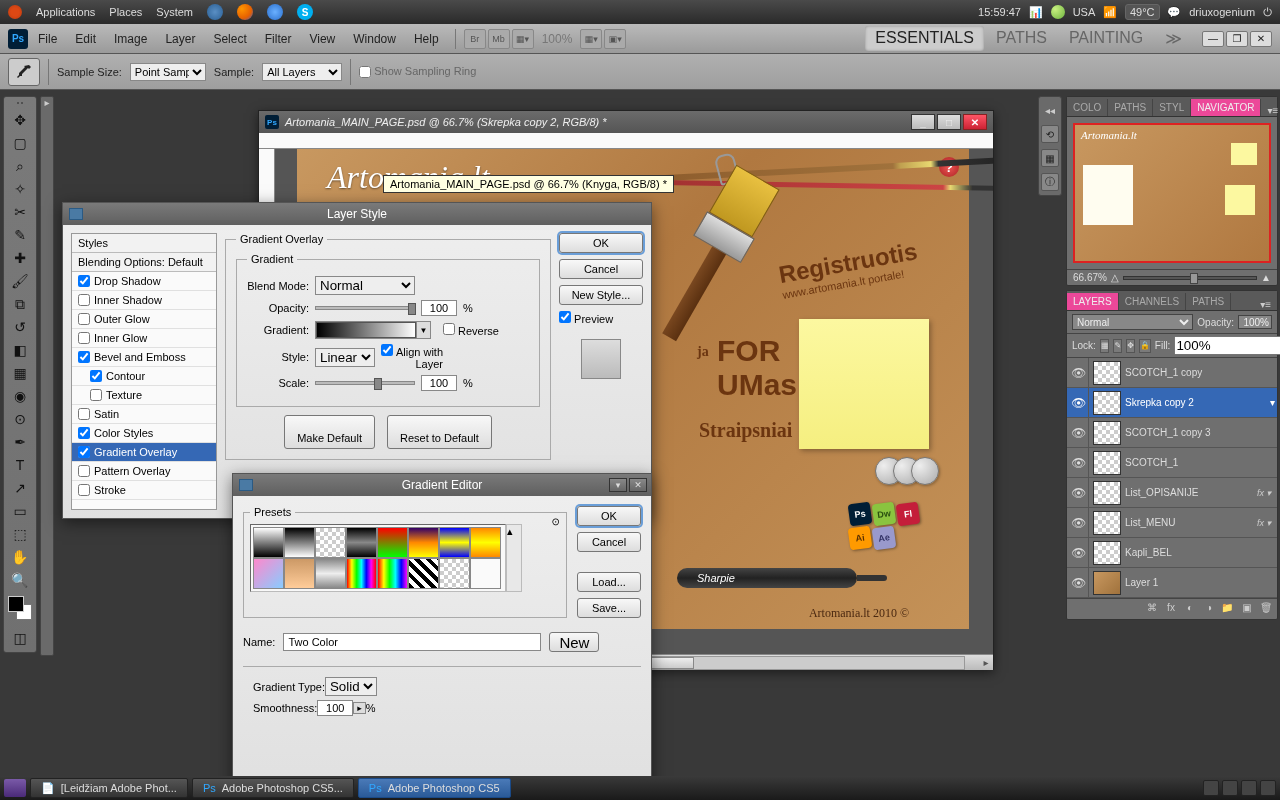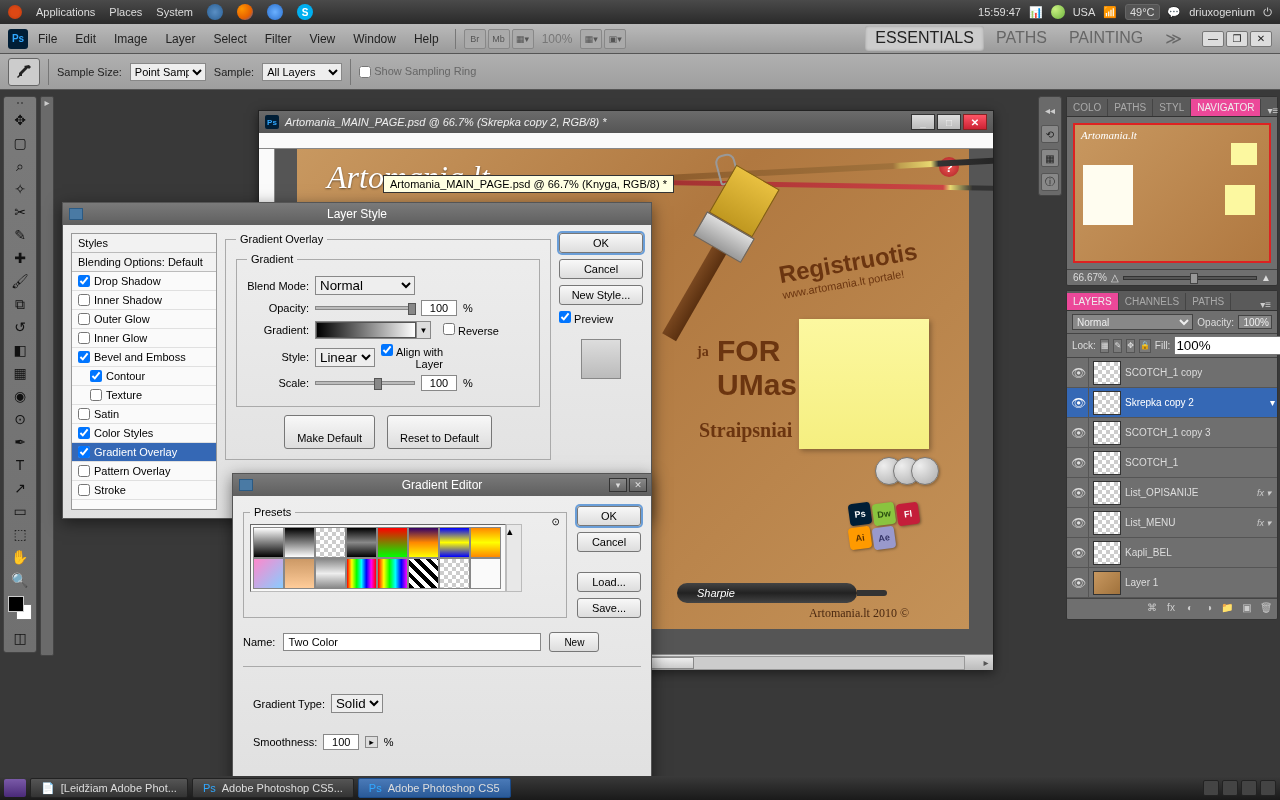--- a/index.html
+++ b/index.html
@@ -79,21 +79,21 @@
 .paintbrush .ferrule { width:55px; height:28px; background:linear-gradient(#ddd,#999); border:1px solid #666; margin-left:-2px;}
 .paintbrush .handle { width:16px; height:100px; background:linear-gradient(90deg,#7a4820,#5a3010); margin-left:20px;}
 .greenbutton{ position:absolute; right:115px; top:180px; width:40px; height:40px; border-radius:50%; background:radial-gradient(circle at 30% 30%,#a0e850,#3a9820); box-shadow:0 2px 5px rgba(0,0,0,0.4);}
 .pencil { position:absolute; left:330px; top:18px; width:380px; height:6px; background:linear-gradient(90deg,#8b5a2b,#a0723c 70%, #c0a050 72%, #e8d870 80%, #333 82%, #222); transform:rotate(-3deg);}
 .redpencil { position:absolute; left:350px; top:34px; width:370px; height:5px; background:linear-gradient(90deg,#a03030,#c44 80%, #e8d870 82%, #333 88%); transform:rotate(1deg);}
 .clip { position:absolute; left:420px; top:5px; width:20px; height:30px; border:2px solid #999; border-radius:8px 8px 3px 3px; transform:rotate(-15deg);}
 .appicons { position:absolute; right:40px; bottom:80px; display:flex; gap:2px; flex-wrap:wrap; width:80px;}
 .appicons div{ width:22px; height:22px; border-radius:4px; transform:rotate(-8deg); box-shadow:1px 1px 3px rgba(0,0,0,0.4); display:flex; align-items:center; justify-content:center; color:#fff; font-size:9px; font-weight:bold;}
 .coins { position:absolute; right:30px; bottom:140px;}
 .coins div{ width:28px; height:28px; border-radius:50%; background:radial-gradient(circle at 30% 30%,#eee,#aaa); border:1px solid #777; display:inline-block; margin-left:-10px; box-shadow:1px 1px 3px rgba(0,0,0,0.3);}
-.sharpie { position:absolute; left:380px; bottom:25px; width:240px; height:22px; display:flex; align-items:center;}
+.sharpie { position:absolute; left:380px; bottom:40px; width:240px; height:22px; display:flex; align-items:center;}
 .sharpie .tip { width:30px; height:6px; background:#333; border-radius:0 3px 3px 0;}
 .sharpie .body{ width:180px; height:20px; background:linear-gradient(#444,#222,#444); border-radius:10px; color:#fff; font-style:italic; font-size:11px; display:flex; align-items:center; padding-left:20px;}
 .art-footer{ position:absolute; bottom:8px; right:60px; font-family:cursive; color:#4a2810; font-size:12px;}
 
 
 .dlg { position: absolute; background: linear-gradient(#efefef, #e0e0e0); border: 1px solid #555; box-shadow: 0 4px 15px rgba(0,0,0,0.5); font-size: 11px; color: #000; }
 .dlg .dlgtitle { height: 22px; background: linear-gradient(#7a7a7a, #5f5f5f); color: #fff; display: flex; align-items: center; justify-content: center; font-size: 12px; position: relative; }
 .dlg .dlgtitle .icon { position:absolute; left:6px; width:14px; height:12px; background:#4a7aa4; border:1px solid #2a5a84;}
 .layerstyle { left: 62px; top: 202px; width: 590px; }
 .layerstyle .body { display: flex; padding: 8px; gap: 8px; }
@@ -135,21 +135,21 @@
 .gradedit .presets .arrowmenu { position:absolute; right:6px; top:-2px; font-size:10px;}
 .gradedit .presetgrid { display: flex; flex-wrap: wrap; gap: 0; width: 256px; border:1px inset #bbb; padding:2px; background:#f8f8f8;}
 .gradedit .preset { width: 31px; height: 31px; border: 1px solid #888; }
 .gradedit .scrollbar-v { width:16px; background:#e8e8e8; border:1px solid #bbb;}
 .gradedit .btncol { width: 64px; display: flex; flex-direction: column; gap: 6px; }
 .gradedit .btncol button { height: 20px; font-size: 11px; border: 1px solid #777; background: linear-gradient(#f8f8f8, #ddd); border-radius: 3px; }
 .gradedit .btncol button.primary{ box-shadow:0 0 0 2px #6a9ed8;}
 .gradedit .namerow { display: flex; align-items: center; gap: 8px; margin: 14px 0; }
 .gradedit .namerow input { flex: 0 0 258px; height: 18px; border: 1px solid #888; padding: 0 4px; font-size: 11px; background:#fff;}
 .gradedit fieldset { border: 1px solid #aaa; padding: 6px 10px; border-top:1px solid #aaa; border-left:none; border-right:none; border-bottom:none;}
-.gradedit .frow { display: flex; align-items: center; gap: 6px; margin: 21px 0; }
+.gradedit .frow { display: flex; align-items: center; margin: 4px 0; }
 .gradedit input.small { width: 36px; height: 16px; border: 1px solid #888; font-size: 11px; text-align: center; background:#fff;}
 
 
 .rightdock { position: absolute; right: 2px; top: 96px; width: 212px; display: flex; flex-direction: column; gap: 4px; }
 .rightdock .iconstrip { position: absolute; left: -28px; top: 0; width: 24px; background: #6a6a6a; border: 1px solid #444; border-radius: 3px; padding: 4px 0; display: flex; flex-direction: column; align-items: center; gap: 6px; }
 .rightdock .iconstrip div { width: 18px; height: 18px; background: #888; border: 1px solid #555; border-radius: 2px; font-size:10px; color:#222; display:flex; align-items:center; justify-content:center;}
 .rightdock .iconstrip .arrow{ background:none; border:none; color:#ccc;}
 .panel { background: #6f6f6f; border: 1px solid #333; border-radius: 2px; font-size: 10px; color: #ddd; }
 .panel .tabs { display: flex; background: #5a5a5a; height: 20px; align-items: flex-end; border-bottom:1px solid #333;}
 .panel .tabs .tab { padding: 3px 6px; background: #5a5a5a; color: #aaa; font-size: 10px; border-right: 1px solid #444; }
@@ -514,21 +514,21 @@
         <button class="primary">OK</button>
         <button>Cancel</button>
         <div style="height:8px"></div>
         <button>Load...</button>
         <button>Save...</button>
       </div>
     </div>
     <div class="namerow">
       <span>Name:</span>
       <input type="text" value="Two Color" style="">
-      <button style="width:50px;height:20px;font-size:10px;border:1px solid #777;background:linear-gradient(#f8f8f8,#ddd);border-radius:3px;text-align:center;">New</button>
+      <button style="width:50px;height:20px;font-size:15px;border:1px solid #777;background:linear-gradient(#f8f8f8,#ddd);border-radius:3px;text-align:center;">New</button>
     </div>
     <fieldset>
       <div class="frow">
         <span>Gradient Type:</span>
         <select><option>Solid</option></select>
       </div>
       <div class="frow">
         <span>Smoothness:</span>
         <input class="small" type="text" value="100" style="">
         <span style="border:1px solid #888; padding:0 3px; font-size:9px; background:#ddd;">▸</span>

